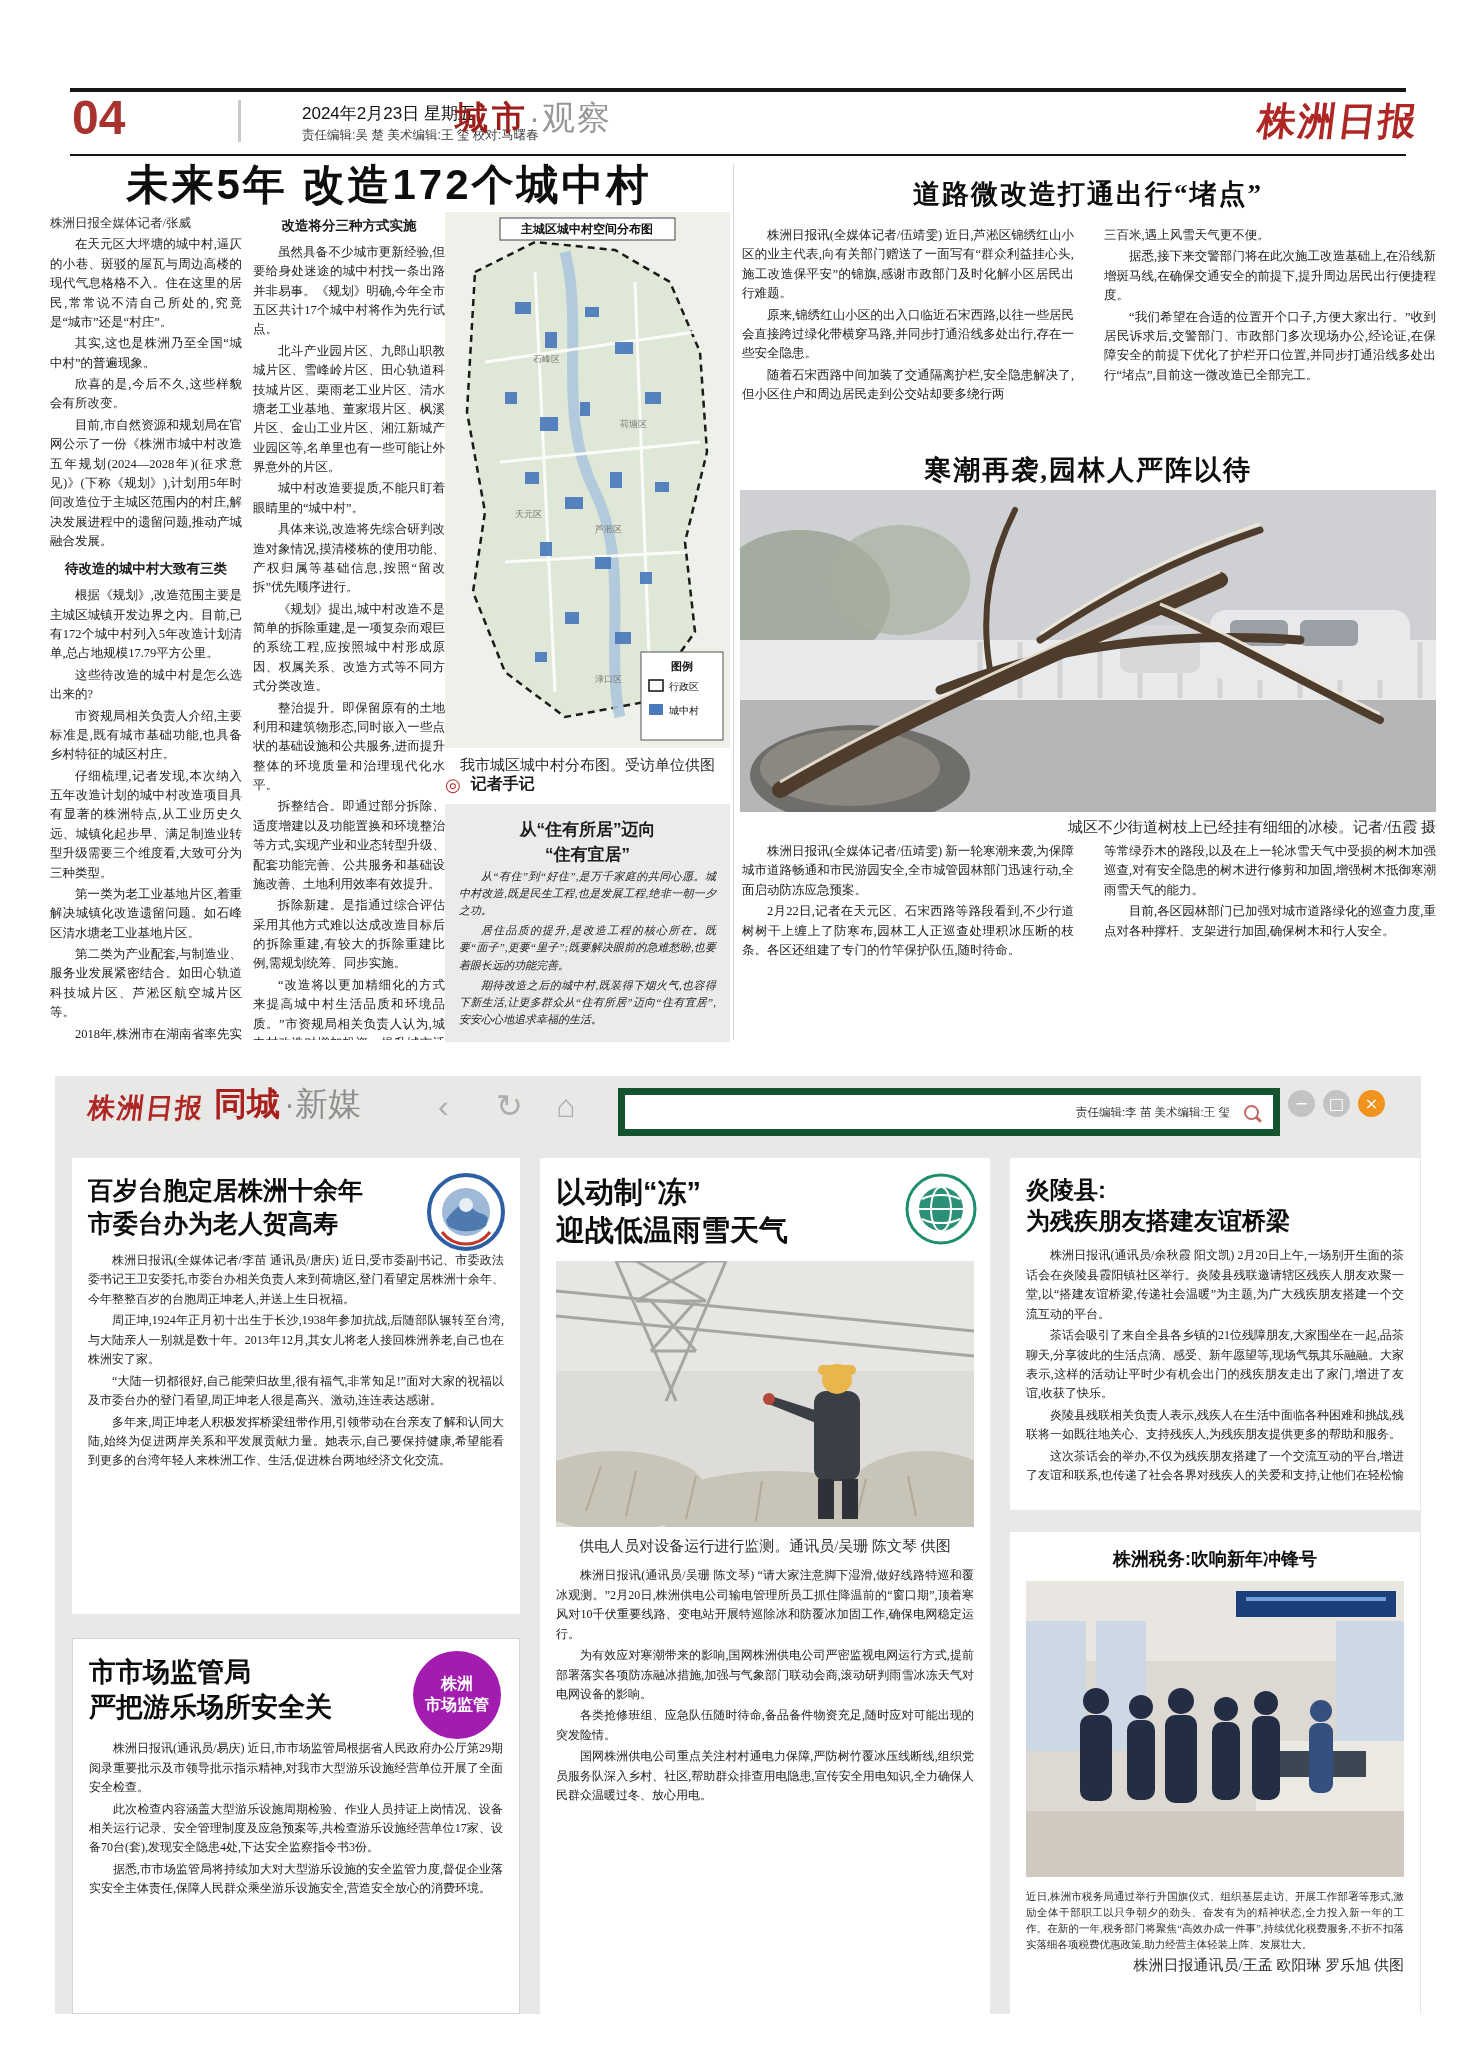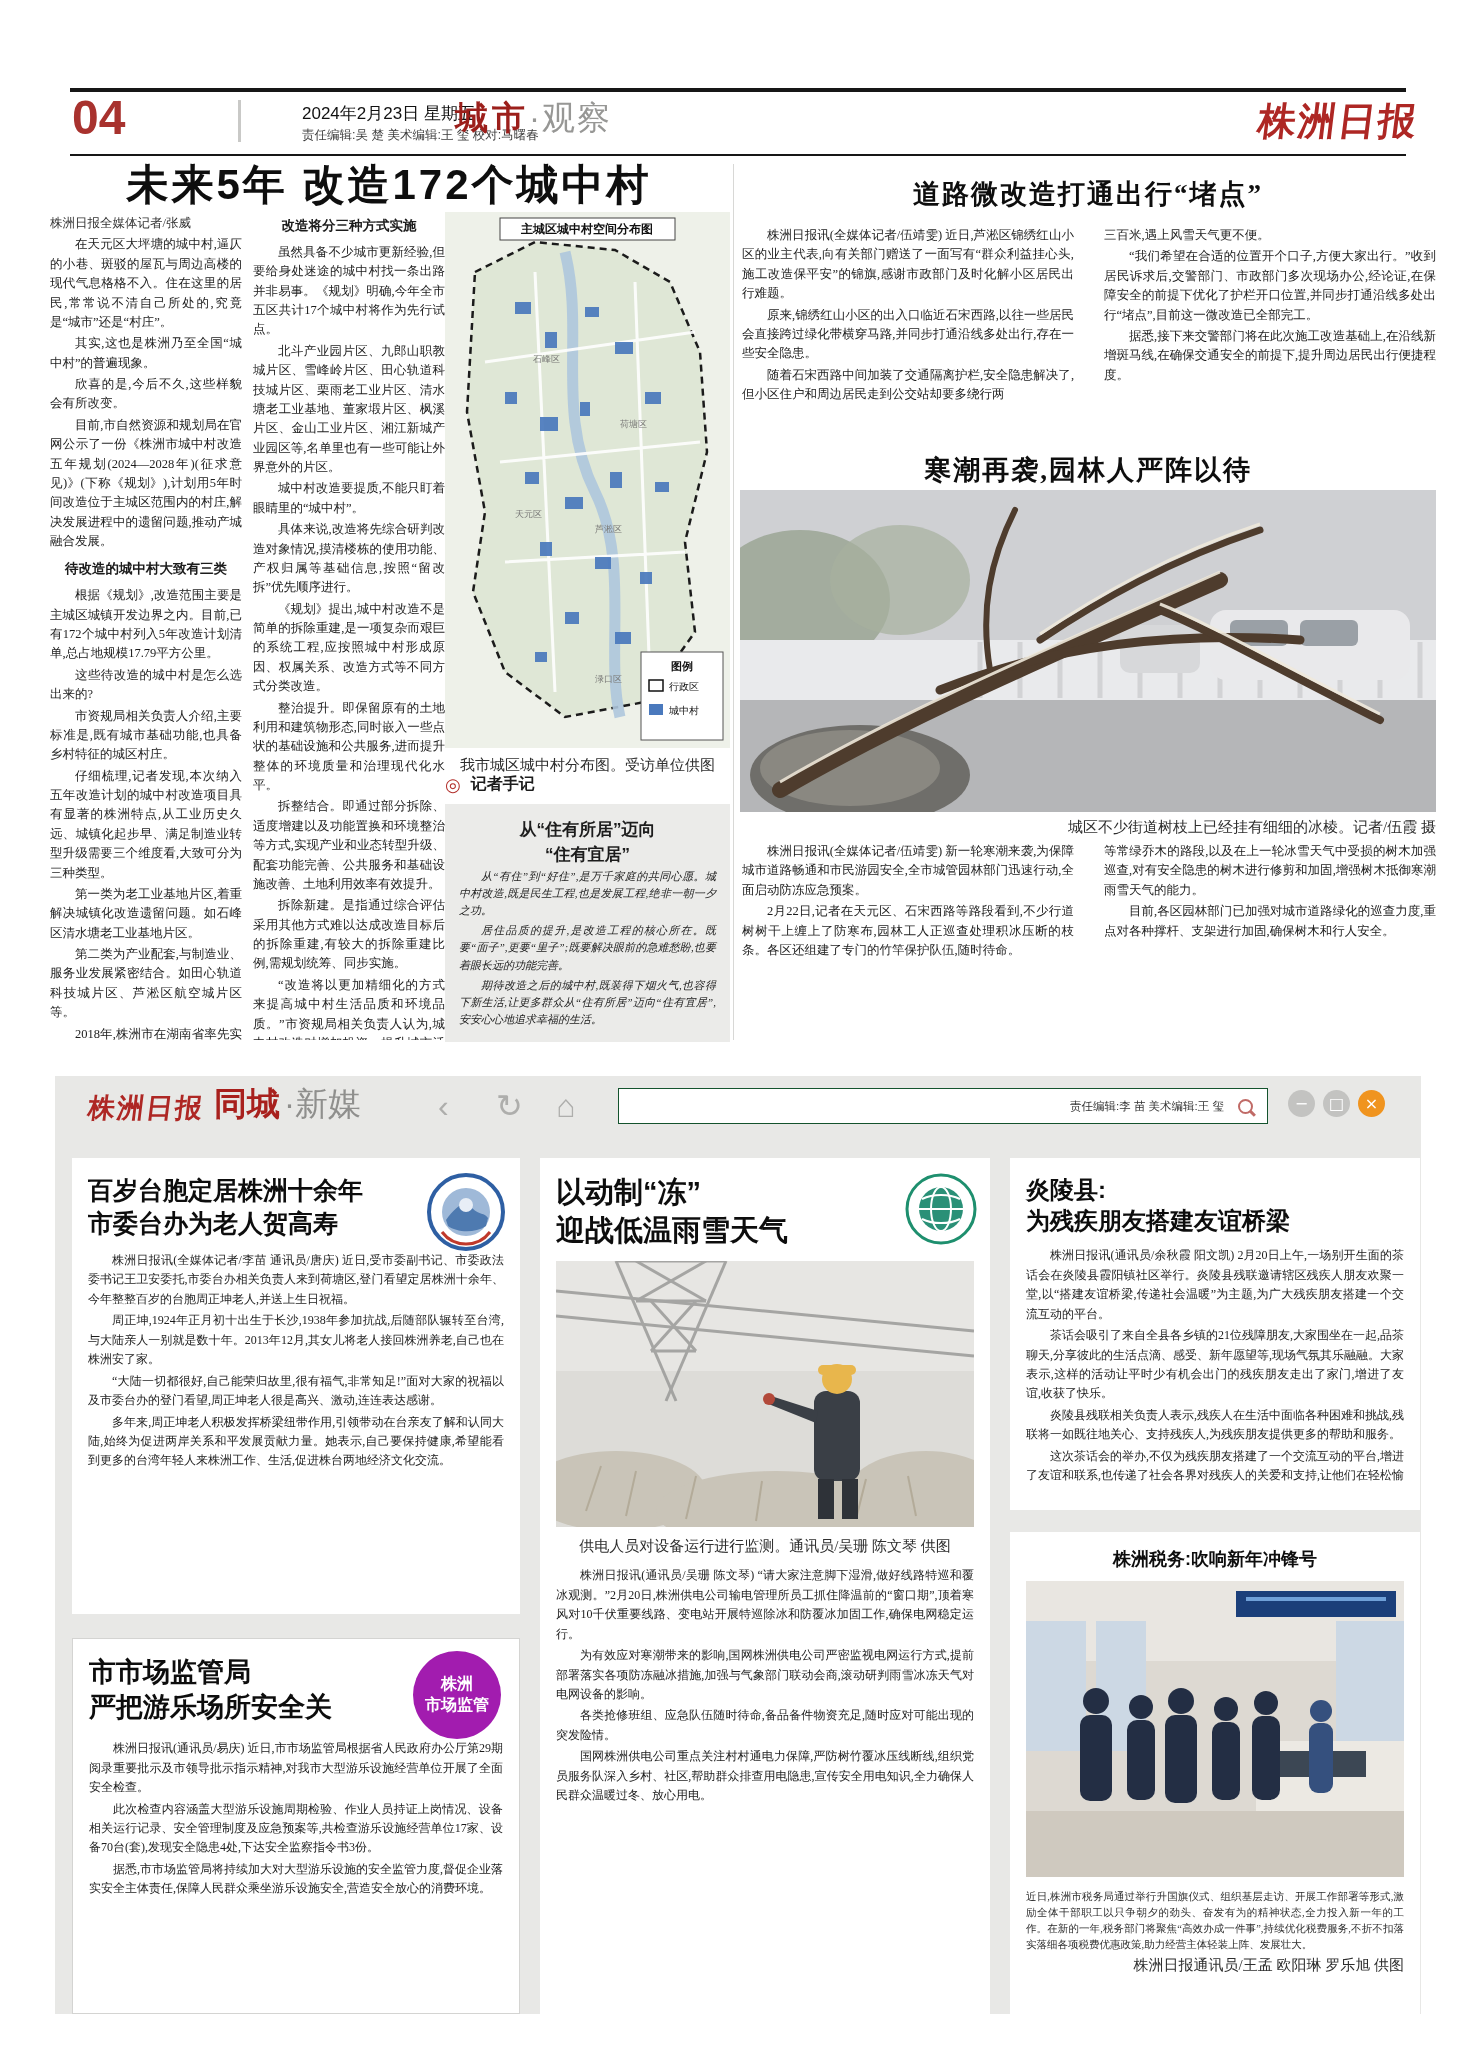--- a/index.html
+++ b/index.html
@@ -28,21 +28,21 @@
   .notesbody{font-size:11px;line-height:1.55;text-align:justify;font-style:italic;margin-top:1px;}
   .notesbody p{margin:0 0 3px;text-indent:2em;}
   .panel{background:#e8e8e6;}
   .card{background:#ffffff;overflow:hidden;}
   .cardhead{font-family:"Liberation Sans","DejaVu Sans",sans-serif;font-weight:900;color:#0d0d0d;line-height:1.3;margin:0;}
   .cardbody{font-size:12px;line-height:1.62;text-align:justify;overflow:hidden;}
   .cardbody p{margin:0 0 2px;text-indent:2em;}
   .navicon{font-size:32px;color:#aeaeac;line-height:1;}
   .winbtn{width:27px;height:27px;border-radius:50%;color:#fff;display:flex;align-items:center;justify-content:center;
           font-family:"DejaVu Sans",sans-serif;font-size:16px;line-height:1;}
-  .searchbox{background:#fff;border:1px solid #14532d;display:flex;align-items:center;justify-content:flex-end;}
+  .searchbox{background:#fff;border:7px solid #14532d;display:flex;align-items:center;justify-content:flex-end;}
   .mag{width:11px;height:11px;border:2.5px solid #c06a66;border-radius:50%;position:relative;}
   .mag::after{content:"";position:absolute;width:2.5px;height:7px;background:#c06a66;transform:rotate(-45deg);left:11px;top:9px;}
   .badge{border-radius:50%;background:#a21caf;color:#fff;display:flex;flex-direction:column;align-items:center;
          justify-content:center;font-family:"Liberation Sans","DejaVu Sans",sans-serif;font-weight:bold;}
 </style>
 </head>
 <body>
 
 <div class="page">
 
@@ -153,22 +153,22 @@
   <div class="abs" style="left:733px;top:164px;width:1px;height:876px;background:#d8d8d6;"></div>
 
   <div class="abs rhead" style="left:740px;top:176px;width:696px;">道路微改造打通出行“堵点”</div>
   <div class="abs col" style="left:742px;top:226px;width:332px;height:218px;">
     <p>株洲日报讯(全媒体记者/伍靖雯) 近日,芦淞区锦绣红山小区的业主代表,向有关部门赠送了一面写有“群众利益挂心头,施工改造保平安”的锦旗,感谢市政部门及时化解小区居民出行难题。</p>
     <p>原来,锦绣红山小区的出入口临近石宋西路,以往一些居民会直接跨过绿化带横穿马路,并同步打通沿线多处出行,存在一些安全隐患。</p>
     <p>随着石宋西路中间加装了交通隔离护栏,安全隐患解决了,但小区住户和周边居民走到公交站却要多绕行两</p>
   </div>
   <div class="abs col" style="left:1104px;top:226px;width:332px;height:218px;">
     <p class="noindent">三百米,遇上风雪天气更不便。</p>
+    <p>据悉,接下来交警部门将在此次施工改造基础上,在沿线新增斑马线,在确保交通安全的前提下,提升周边居民出行便捷程度。</p>
     <p>“我们希望在合适的位置开个口子,方便大家出行。”收到居民诉求后,交警部门、市政部门多次现场办公,经论证,在保障安全的前提下优化了护栏开口位置,并同步打通沿线多处出行“堵点”,目前这一微改造已全部完工。</p>
-    <p>据悉,接下来交警部门将在此次施工改造基础上,在沿线新增斑马线,在确保交通安全的前提下,提升周边居民出行便捷程度。</p>
   </div>
 
   <div class="abs rhead" style="left:740px;top:452px;width:696px;">寒潮再袭,园林人严阵以待</div>
 
   <svg class="abs" style="left:740px;top:490px;" width="696" height="322" viewBox="0 0 696 322">
     <rect width="696" height="322" fill="#d3d4d6"></rect>
     <rect y="0" width="696" height="150" fill="#cfd0d3"></rect>
     <ellipse cx="60" cy="110" rx="90" ry="70" fill="#97a391" opacity="0.8"></ellipse>
     <ellipse cx="160" cy="90" rx="70" ry="55" fill="#a7b09e" opacity="0.7"></ellipse>
     <rect y="150" width="696" height="60" fill="#e9eaec"></rect>

